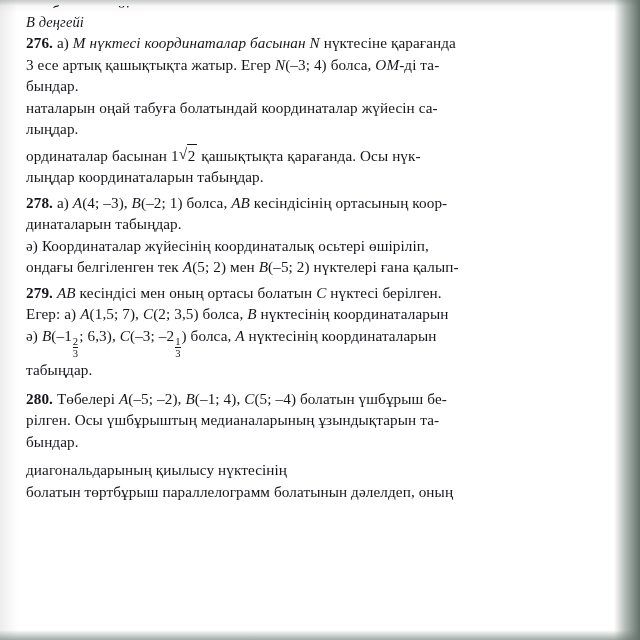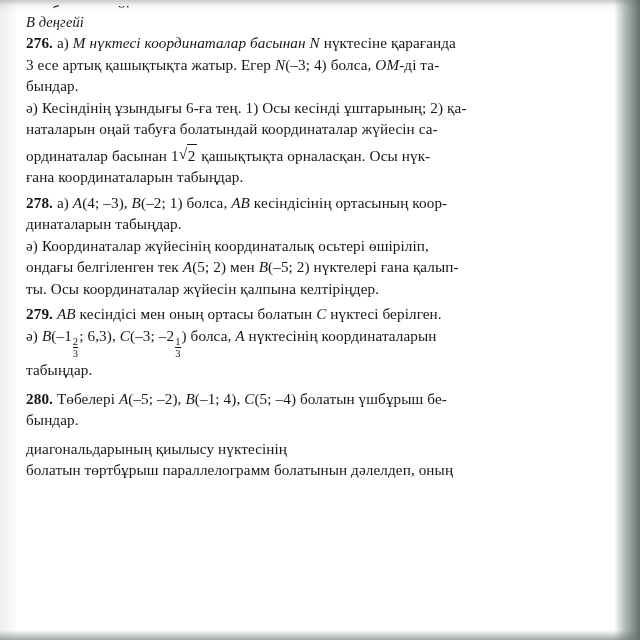--- a/index.html
+++ b/index.html
@@ -144,34 +144,34 @@
     </div>
     <div class="line">
       <span>3 есе артық қашықтықта жатыр. Егер</span>
       <span class="it">N</span><span>(–3; 4) болса,</span>
       <span class="it">ОМ</span><span>-ді та-</span>
     </div>
     <div class="line">
       <span>бындар.</span>
     </div>
     <div class="line">
-      <span>ә) Кесіндінің ұзындығы 6-ға тең. 1) Осы кесінді ұштарының; 2) қа-</span>
-    </div>
-    <div class="line">
       <span>наталарын оңай табуға болатындай координаталар жүйесін са-</span>
     </div>
+    <div class="line">
+      <span>лыңдар.</span>
+    </div>
 
     <div class="gap-sm"></div>
 
     <div class="line">
       <span>ординаталар басынан 1</span><span class="sqrt"><span class="rad">2</span></span>
-      <span>қашықтықта орналасқан. Осы нүк-</span>
-    </div>
-    <div class="line">
-      <span>ғана координаталарын табыңдар.</span>
+      <span>қашықтықта қарағанда. Осы нүк-</span>
+    </div>
+    <div class="line">
+      <span>лыңдар координаталарын табыңдар.</span>
     </div>
 
     <div class="gap-sm"></div>
 
     <div class="line">
       <span class="num">278.</span>
       <span>а)</span>
       <span class="it">A</span><span>(4; –3),</span>
       <span class="it">B</span><span>(–2; 1) болса,</span>
       <span class="it">AB</span>
@@ -181,32 +181,36 @@
       <span>динаталарын табыңдар.</span>
     </div>
     <div class="line">
       <span>ә) Координаталар жүйесінің координаталық осьтері өшіріліп,</span>
     </div>
     <div class="line">
       <span>ондағы белгіленген тек</span>
       <span class="it">A</span><span>(5; 2) мен</span>
       <span class="it">B</span><span>(–5; 2) нүктелері ғана қалып-</span>
     </div>
-    <div class="line">
-      <span>ты. Осы координаталар жүйесін қалпына келтіріңдер.</span>
-    </div>
 
     <div class="gap-sm"></div>
 
     <div class="line">
       <span class="num">279.</span>
       <span class="it">AB</span>
       <span>кесіндісі мен оның ортасы болатын</span>
       <span class="it">C</span>
       <span>нүктесі берілген.</span>
+    </div>
+    <div class="line">
+      <span>Егер: а)</span>
+      <span class="it">A</span><span>(1,5; 7),</span>
+      <span class="it">C</span><span>(2; 3,5) болса,</span>
+      <span class="it">B</span>
+      <span>нүктесінің координаталарын</span>
     </div>
     <div class="line">
       <span>ә)</span>
       <span class="it">B</span><span>(–1</span><span class="frac">
           <span class="numr">2</span>
           <span class="den">3</span>
         </span><span>; 6,3),</span>
       <span class="it">C</span><span>(–3; –2</span><span class="frac">
           <span class="numr">1</span>
           <span class="den">3</span>
@@ -221,20 +225,23 @@
     <div class="gap-md"></div>
 
     <div class="line">
       <span class="num">280.</span>
       <span>Төбелері</span>
       <span class="it">A</span><span>(–5; –2),</span>
       <span class="it">B</span><span>(–1; 4),</span>
       <span class="it">C</span><span>(5; –4) болатын үшбұрыш бе-</span>
     </div>
     <div class="line">
+      <span>рілген. Осы үшбұрыштың медианаларының ұзындықтарын та-</span>
+    </div>
+    <div class="line">
       <span>бындар.</span>
     </div>
 
     <div class="gap-md"></div>
 
     <div class="line">
       <span>диагональдарының қиылысу нүктесінің</span>
     </div>
     <div class="line">
       <span>болатын төртбұрыш параллелограмм болатынын дәлелдеп, оның</span>

